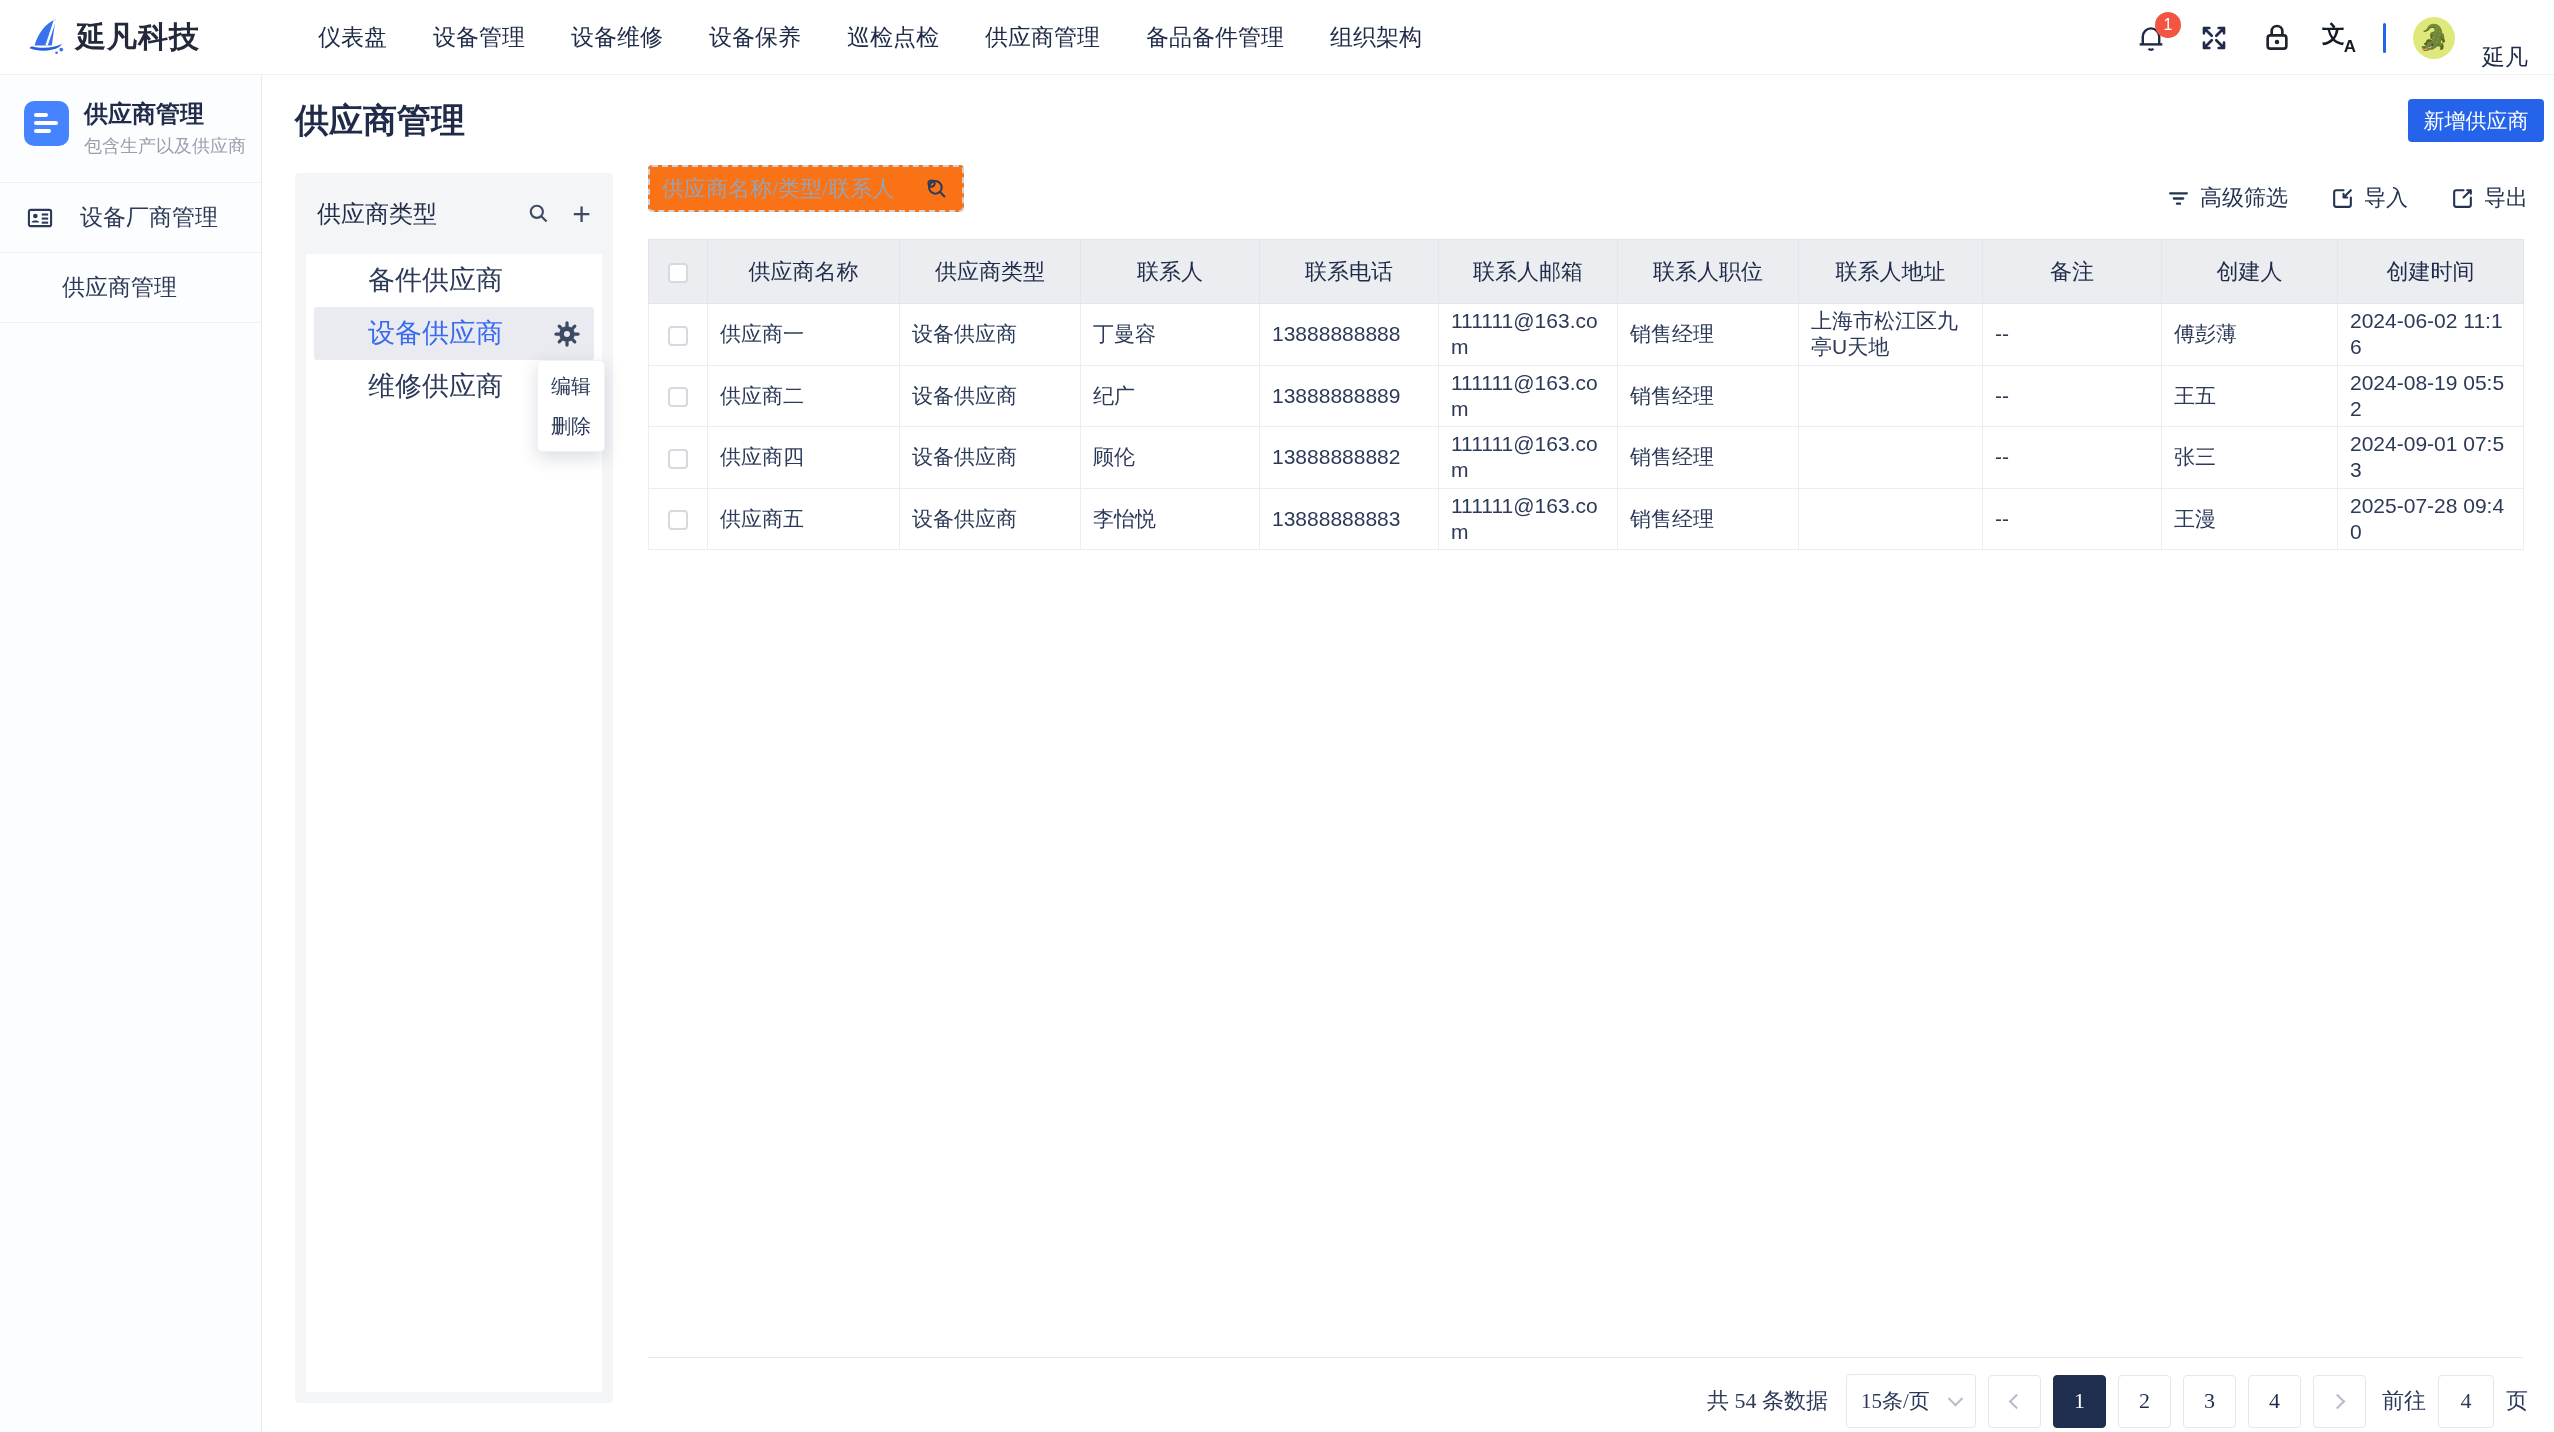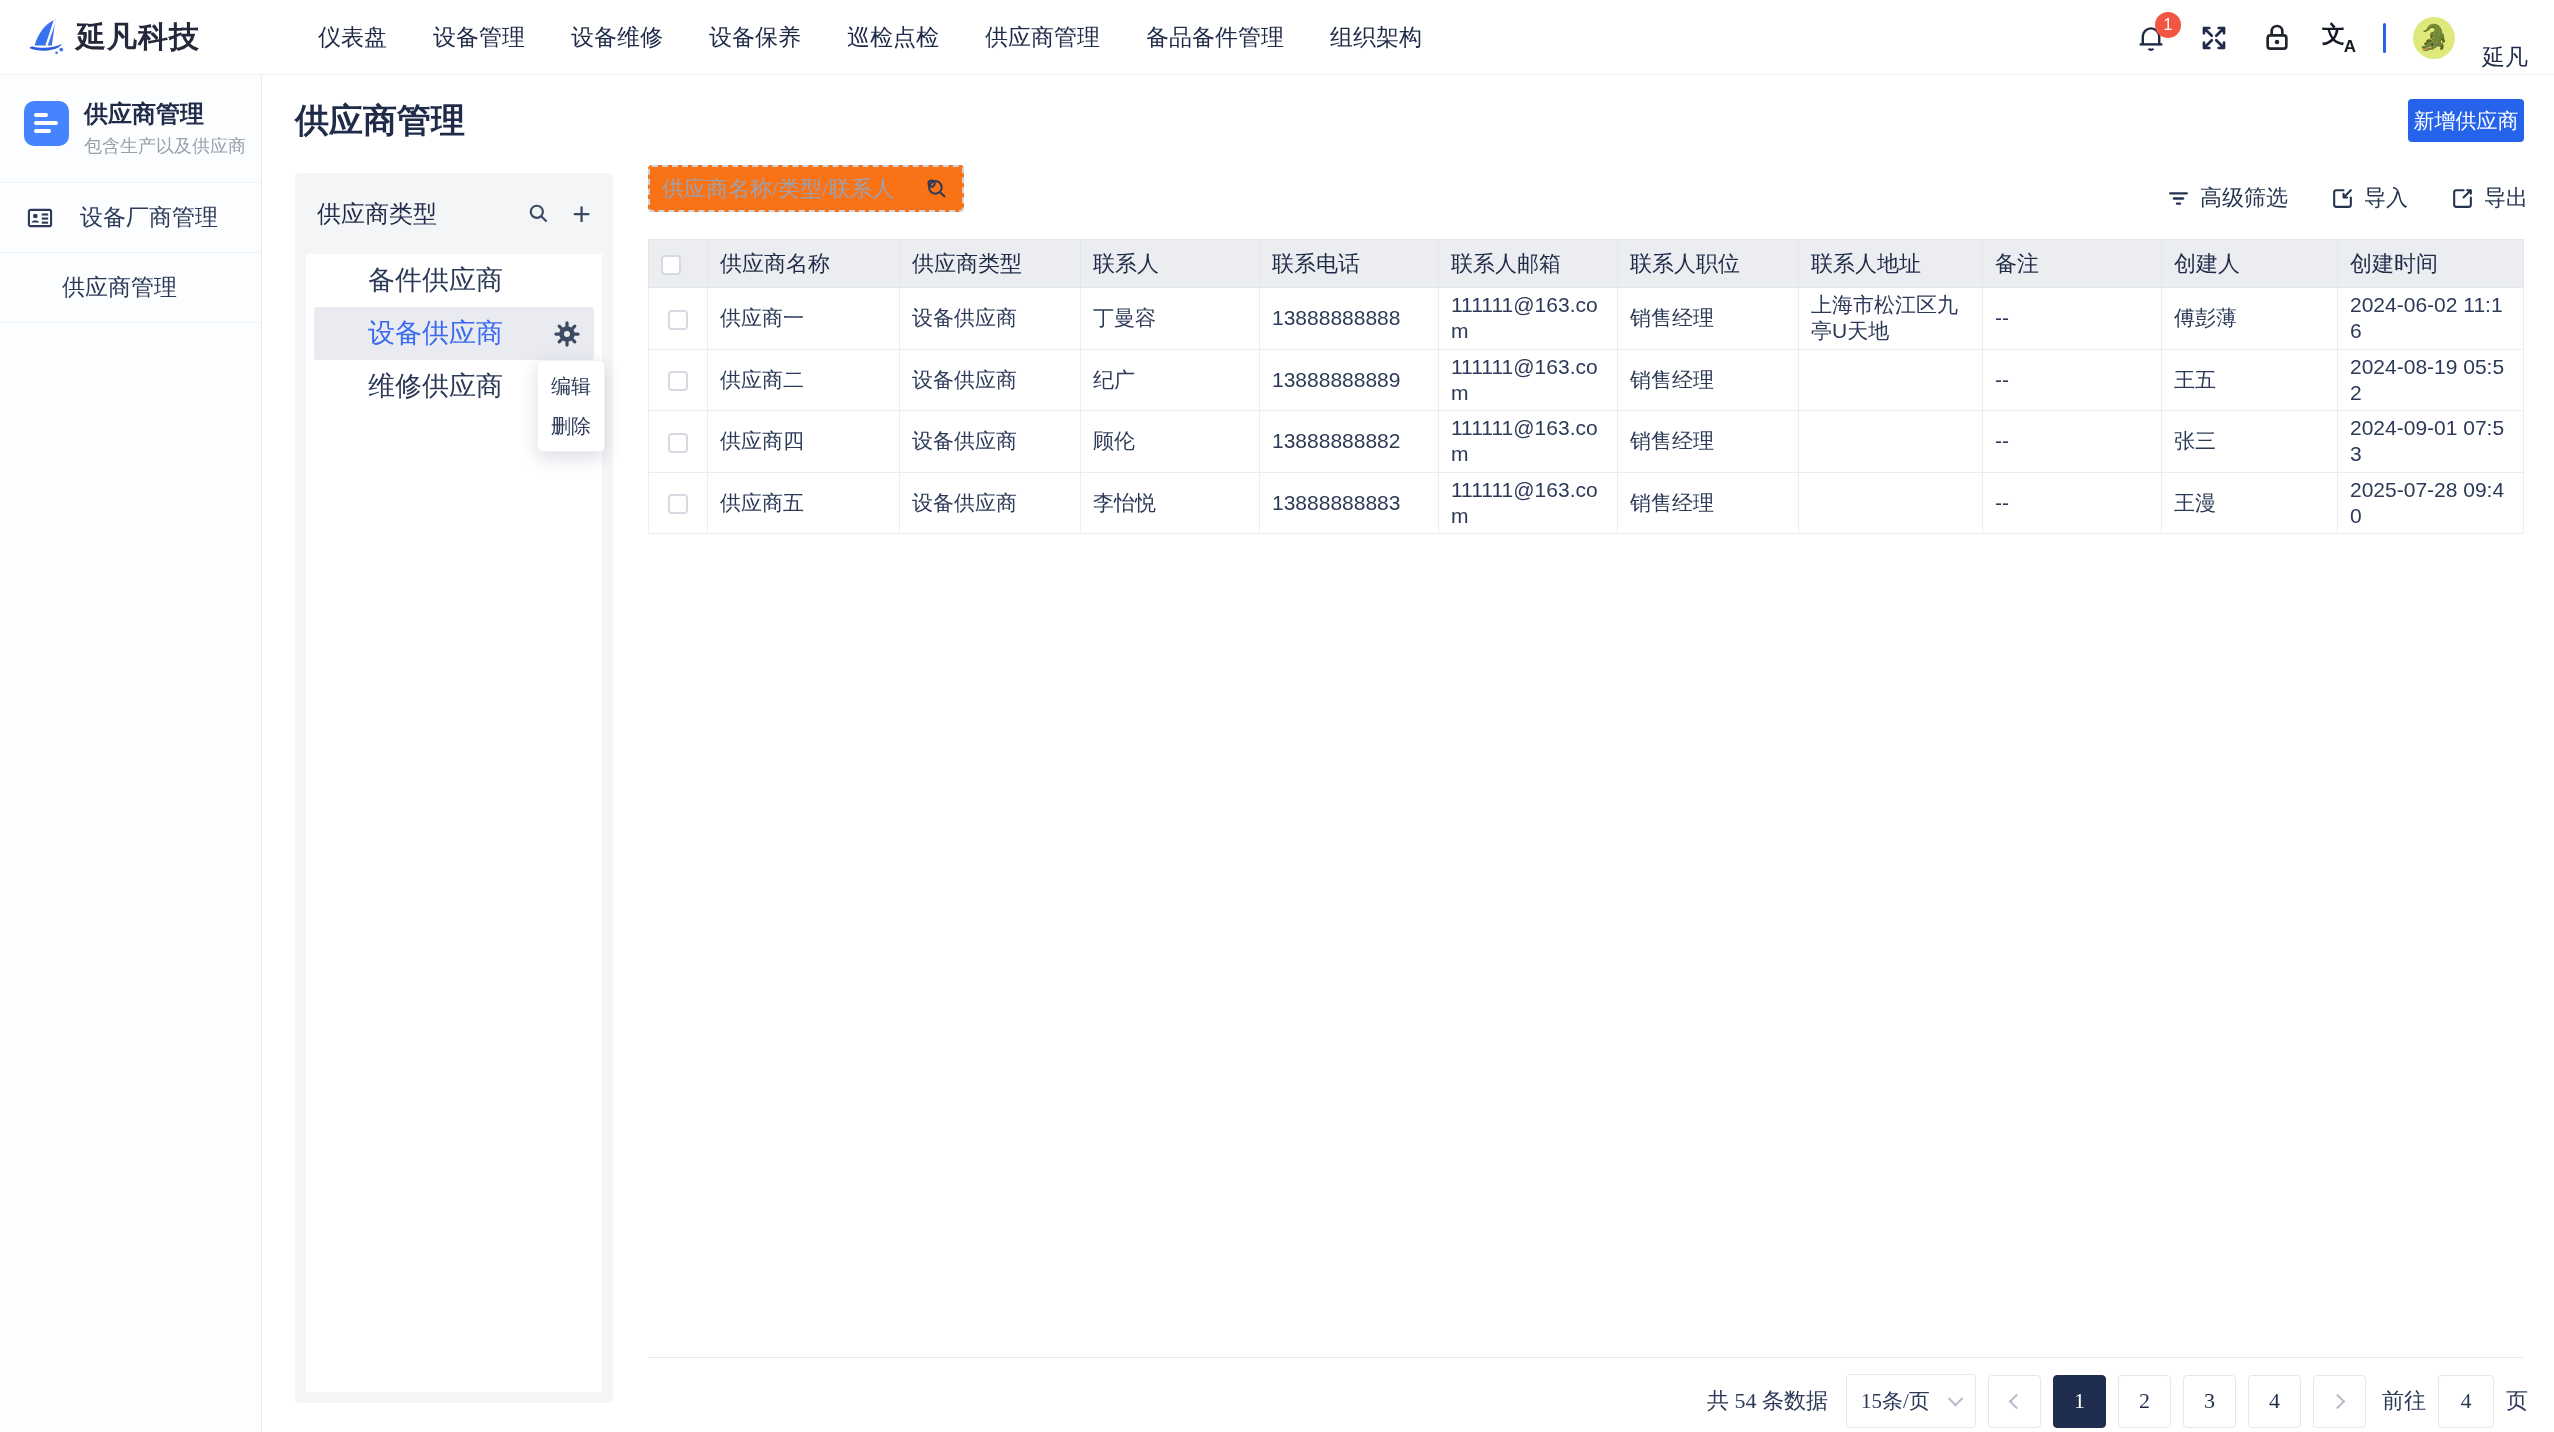--- a/index.html
+++ b/index.html
@@ -38,21 +38,21 @@
   .module-icon i:nth-child(2){ top:20px; width:24px; }
   .module-icon i:nth-child(3){ top:28px; width:17px; }
   .module-title { font-size:24px; font-weight:700; color:#1f2b48; line-height:1.1; }
   .module-sub { font-size:18px; color:#98a0ad; margin-top:7px; white-space:nowrap; }
   .side-item { height:70px; display:flex; align-items:center; gap:26px; padding-left:26px;
     border-bottom:1px solid #eef1f5; font-family:"Liberation Serif",serif; font-size:23px; color:#2c3a58; cursor:pointer; }
   .side-item.indent { padding-left:62px; }
 
   
   .page-title { position:absolute; left:295px; top:98px; font-size:34px; font-weight:700; color:#1f2b48; }
-  .add-btn { position:absolute; left:2408px; top:99px; width:116px; height:43px; background:#2563eb;
+  .add-btn { position:absolute; left:2408px; top:99px; width:136px; height:43px; background:#2563eb;
     color:#fff; font-size:21px; border:none; border-radius:4px; display:flex; align-items:center; justify-content:center; cursor:pointer; }
 
   
   .type-panel { position:absolute; left:295px; top:173px; width:318px; height:1230px;
     background:#f4f5f7; border-radius:4px; }
   .type-header { height:81px; display:flex; align-items:center; padding:0 22px; }
   .type-title { font-size:24px; color:#1f2b48; flex:1; }
   .type-hicons { display:flex; align-items:center; gap:20px; }
   .plus-ic { font-size:32px; color:#3d4a63; line-height:1; font-weight:400; cursor:pointer; }
   .type-body { position:absolute; left:11px; right:11px; top:81px; bottom:11px; background:#fff; }
@@ -72,22 +72,22 @@
   .search-box input { flex:1; border:none; outline:none; background:transparent;
     font-family:"Liberation Serif",serif; font-size:22px; color:#2c3a58; min-width:0; }
   .search-box input::placeholder { color:#99a2b3; }
   .toolbar-right { position:absolute; right:26px; top:183px; display:flex; align-items:center; gap:42px;
     font-size:22px; color:#243450; }
   .tool-act { display:flex; align-items:center; gap:9px; cursor:pointer; white-space:nowrap; }
 
   
   .data-table { position:absolute; left:648px; top:239px; width:1875px;
     border-collapse:collapse; table-layout:fixed; }
-  .data-table th { height:48px; background:#ebedf1; font-weight:500; font-size:22px; color:#1f2b48;
-    text-align:left; padding:0 12px; border:1px solid #e2e5ea; white-space:nowrap; overflow:hidden; }
+  .data-table th { height:64px; background:#ebedf1; font-weight:500; font-size:22px; color:#1f2b48;
+    text-align:center; padding:0 12px; border:1px solid #e2e5ea; white-space:nowrap; overflow:hidden; }
   .data-table td { height:59px; font-size:21px; color:#2c3a58; padding:4px 12px;
     border:1px solid #ecedf1; background:#fff; word-break:break-all; line-height:1.25; overflow:hidden; }
   .cb { display:inline-block; width:20px; height:20px; border:2px solid #d5d9e0; border-radius:4px;
     background:#fff; vertical-align:middle; cursor:pointer; }
   .col-check { text-align:center; }
 
   .table-divider { position:absolute; left:648px; top:1357px; width:1875px; height:1px; background:#e6e8ed; }
 
   
   .pagination { position:absolute; right:26px; top:1374px; height:54px; display:flex; align-items:center;

